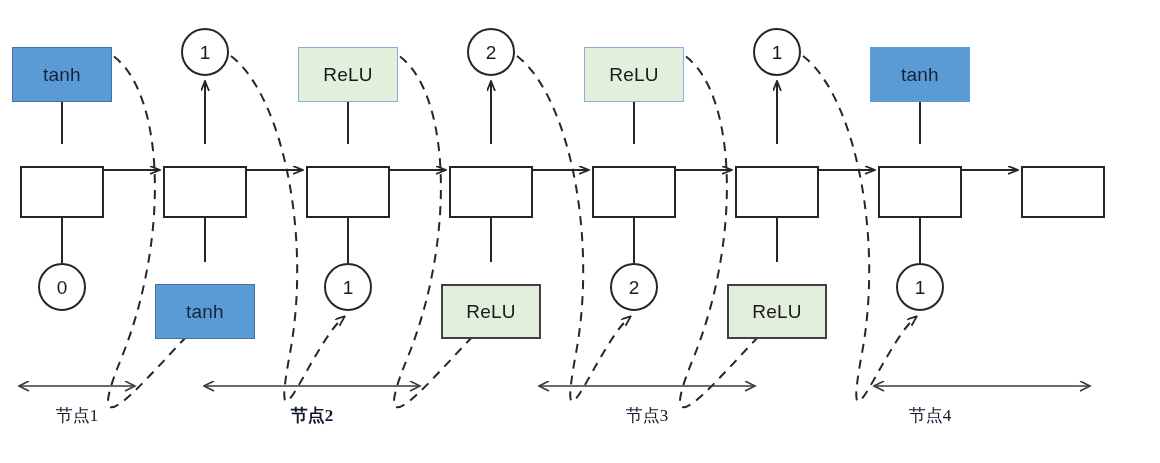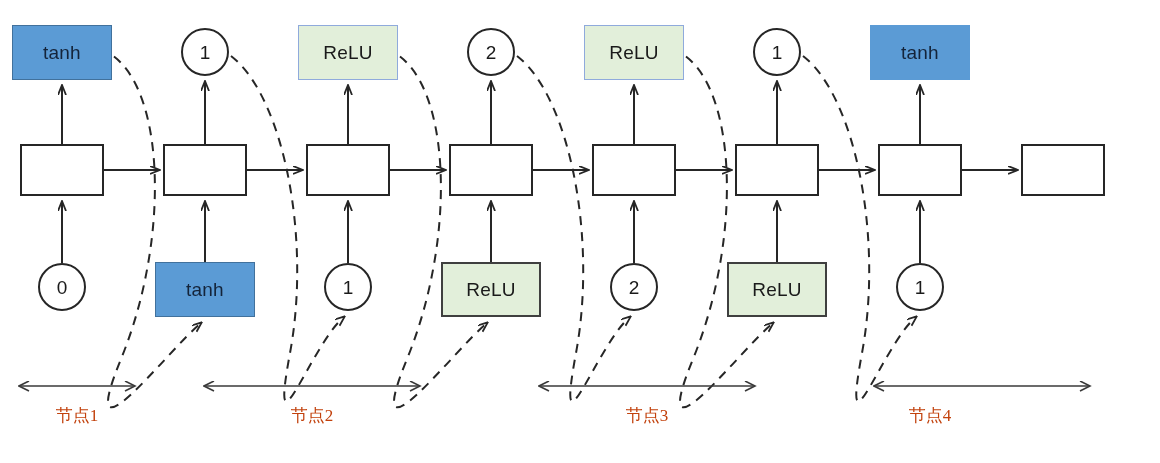--- a/index.html
+++ b/index.html
@@ -30,20 +30,21 @@
     position: absolute;
     box-sizing: border-box;
     display: flex;
     align-items: center;
     justify-content: center;
     font-size: 19px;
     color: #1a1a1a;
     letter-spacing: 0.2px;
     line-height: 1;
     z-index: 3;
+    margin-top: 22px;
   }
   .cell-box {
     background: #ffffff;
     border: 2px solid #262626;
   }
   .act-tanh {
     background: #5b9bd5;
     border: 1.5px solid #41719c;
     color: #14243a;
   }
@@ -73,21 +74,21 @@
     justify-content: center;
     font-size: 19px;
     color: #1a1a1a;
     line-height: 1;
     z-index: 3;
   }
   .span-label {
     position: absolute;
     text-align: center;
     font-size: 17px;
-    color: #c2410c;
+    color: #0f172a;
     font-family: "Liberation Serif", "DejaVu Serif", serif;
     white-space: nowrap;
     z-index: 3;
   }
 </style>
 </head>
 <body>
 
 <div id="stage">
 
@@ -168,18 +169,18 @@
       <div class="circle-node" style="left: 38px; top: 263px; width: 48px; height: 48px;">0</div>
       <div class="node-box act-tanh" style="left: 155px; top: 262px; width: 100px; height: 55px;">tanh</div>
       <div class="circle-node" style="left: 324px; top: 263px; width: 48px; height: 48px;">1</div>
       <div class="node-box act-relu-dark" style="left: 441px; top: 262px; width: 100px; height: 55px;">ReLU</div>
       <div class="circle-node" style="left: 610px; top: 263px; width: 48px; height: 48px;">2</div>
       <div class="node-box act-relu-dark" style="left: 727px; top: 262px; width: 100px; height: 55px;">ReLU</div>
       <div class="circle-node" style="left: 896px; top: 263px; width: 48px; height: 48px;">1</div>
     </div>
   <div id="layer-spans">
       <div class="span-label" style="left: 17px; top: 404px; width: 120px;">节点1</div>
-      <div class="span-label" style="left: 252px; top: 404px; width: 120px;">节点2</div>
+      <div class="span-label" style="left: 252px; top: 404px; width: 120px; font-weight: bold;">节点2</div>
       <div class="span-label" style="left: 587px; top: 404px; width: 120px; text-align: center;">节点3</div>
       <div class="span-label" style="left: 870px; top: 404px; width: 120px;">节点4</div>
     </div>
 
 </div>
 
 </body></html>

